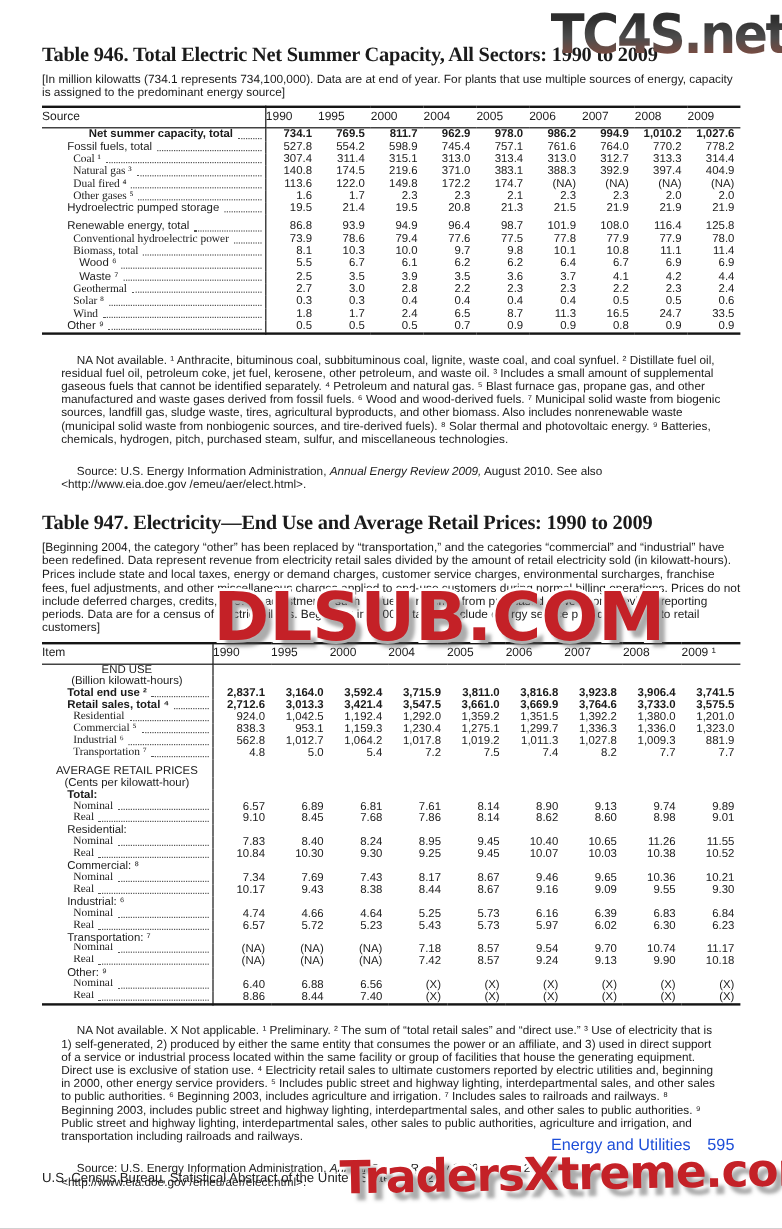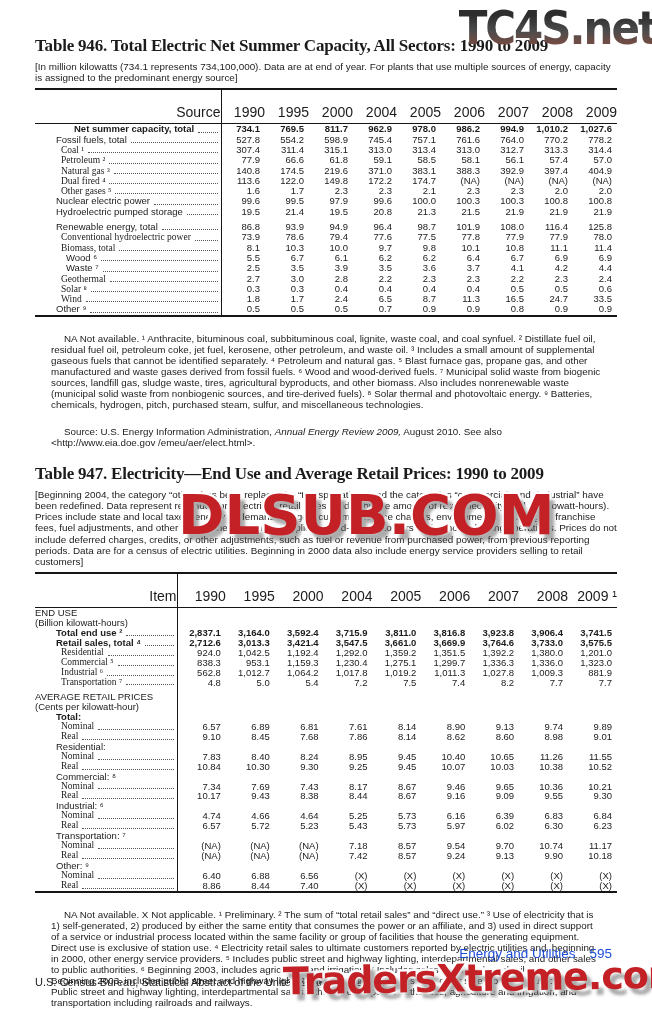--- a/index.html
+++ b/index.html
@@ -5,29 +5,29 @@
   html,body{margin:0;padding:0;background:#888;}
   .page{position:relative;width:652px;height:1024px;margin:0 auto;background:#fff;
         font-family:"Liberation Sans","DejaVu Sans",sans-serif;color:#1b1b1b;overflow:hidden;}
   .content{padding:36px 35px 0 35px;}
   h1.tt{font-family:"Liberation Serif","DejaVu Serif",serif;font-size:17px;font-weight:bold;
         margin:0 0 5px 0;letter-spacing:-0.2px;}
   h1.tt2{margin-top:7px;}
   p.note{font-size:9.9px;line-height:11.2px;margin:0 0 5px 0;}
   table.tbl{width:100%;border-collapse:collapse;table-layout:fixed;
             border-top:2px solid #151515;border-bottom:2px solid #151515;margin:2px 0 5px 0;}
-  .tbl th{font-weight:normal;font-size:14px;border-bottom:1px solid #151515;padding:14px 0 3px 0;text-align:right;}
+  .tbl th{font-weight:normal;font-size:10px;border-bottom:1px solid #151515;padding:2px 0 3px 0;text-align:left;}
   .tbl th.lblh{border-right:1px solid #151515;}
   .tbl td{font-size:9.5px;height:10.3px;line-height:10.3px;padding:0;white-space:nowrap;overflow:hidden;vertical-align:bottom;}
   .t947 td{height:9.9px;line-height:9.9px;}
   td.lbl{border-right:1px solid #151515;}
   td.lbl .lw{display:flex;align-items:flex-end;}
   td.lbl .lw .t{white-space:nowrap;margin-left:15px;}
   td.lbl .lw .dots{flex:1;border-bottom:1px dotted #555;margin:0 3px 2px 4px;min-width:6px;}
-  td.lbl.secc{text-align:left;}
+  td.lbl.secc{text-align:center;}
   td.num{text-align:right;padding-right:5px;}
   tr.b td{font-weight:bold;}
   tr.gap td{padding-top:5px;}
   .ind0 .lw{padding-left:6px;} .ind1 .lw{padding-left:11px;font-family:Liberation Serif, serif;} .ind2 .lw{padding-left:16px;} .ind3 .lw{padding-left:24px;}
   p.fn{font-size:9.8px;line-height:11px;margin:16px;text-indent:13px;word-break:normal;overflow-wrap:anywhere;}
   p.fn.src i{font-style:italic;text-align:right;}
   .pgno{position:absolute;right:40px;top:946px;font-size:13.5px;color:#1d4ed8;}
   .pgno .num{margin-left:14px;}
   .imprint{position:absolute;left:35px;top:976px;font-size:11px;color:#222;}
   
@@ -127,37 +127,20 @@
             <td class="num">313.0</td>
             <td class="num">313.4</td>
             <td class="num">313.0</td>
             <td class="num">312.7</td>
             <td class="num">313.3</td>
             <td class="num">314.4</td>
           </tr>
           <tr>
             <td class="lbl ind1">
               <div class="lw">
-                <span class="t">Petroleum ²</span>
-                <span class="dots"></span>
-              </div>
-            </td>
-            <td class="num">77.9</td>
-            <td class="num">66.6</td>
-            <td class="num">61.8</td>
-            <td class="num">59.1</td>
-            <td class="num">58.5</td>
-            <td class="num">58.1</td>
-            <td class="num">56.1</td>
-            <td class="num">57.4</td>
-            <td class="num">57.0</td>
-          </tr>
-          <tr>
-            <td class="lbl ind1">
-              <div class="lw">
                 <span class="t">Natural gas ³</span>
                 <span class="dots"></span>
               </div>
             </td>
             <td class="num">140.8</td>
             <td class="num">174.5</td>
             <td class="num">219.6</td>
             <td class="num">371.0</td>
             <td class="num">383.1</td>
             <td class="num">388.3</td>
@@ -191,37 +174,20 @@
             </td>
             <td class="num">1.6</td>
             <td class="num">1.7</td>
             <td class="num">2.3</td>
             <td class="num">2.3</td>
             <td class="num">2.1</td>
             <td class="num">2.3</td>
             <td class="num">2.3</td>
             <td class="num">2.0</td>
             <td class="num">2.0</td>
-          </tr>
-          <tr>
-            <td class="lbl ind0">
-              <div class="lw">
-                <span class="t">Nuclear electric power</span>
-                <span class="dots"></span>
-              </div>
-            </td>
-            <td class="num">99.6</td>
-            <td class="num">99.5</td>
-            <td class="num">97.9</td>
-            <td class="num">99.6</td>
-            <td class="num">100.0</td>
-            <td class="num">100.3</td>
-            <td class="num">100.3</td>
-            <td class="num">100.8</td>
-            <td class="num">100.8</td>
           </tr>
           <tr>
             <td class="lbl ind0">
               <div class="lw">
                 <span class="t">Hydroelectric pumped storage</span>
                 <span class="dots"></span>
               </div>
             </td>
             <td class="num">19.5</td>
             <td class="num">21.4</td>

